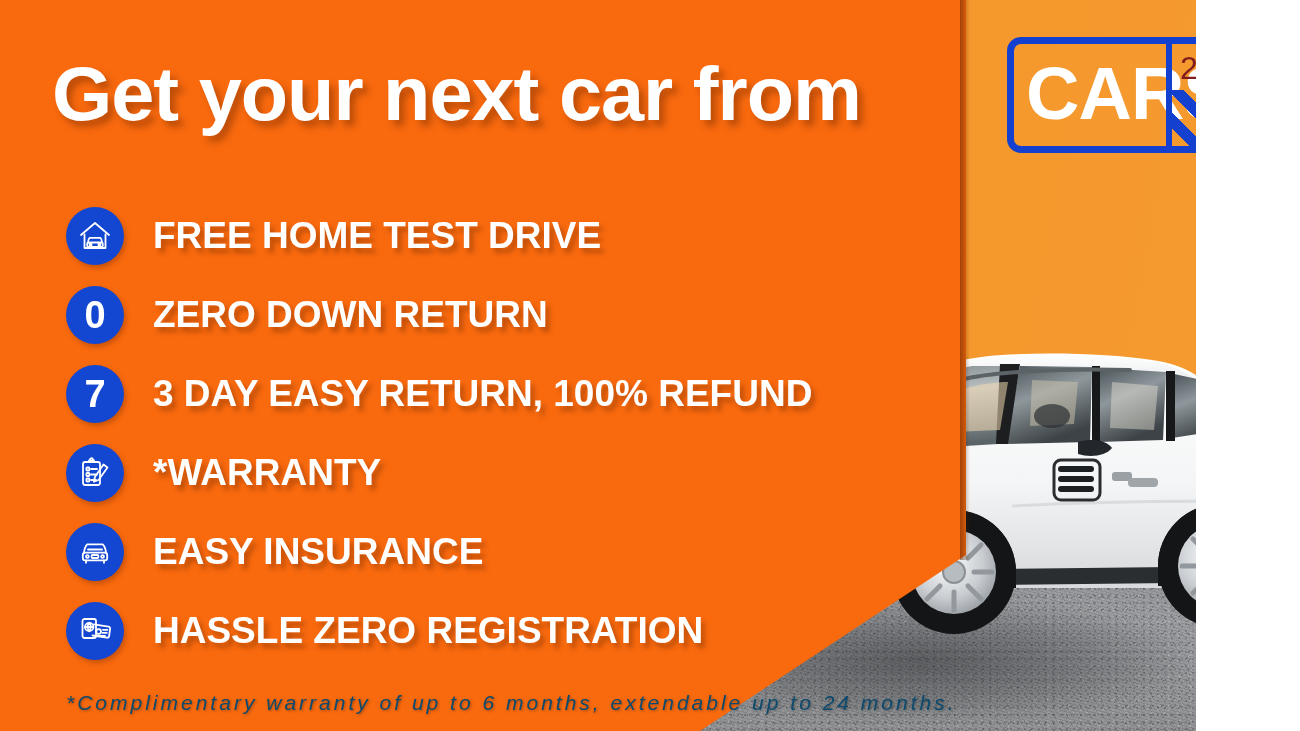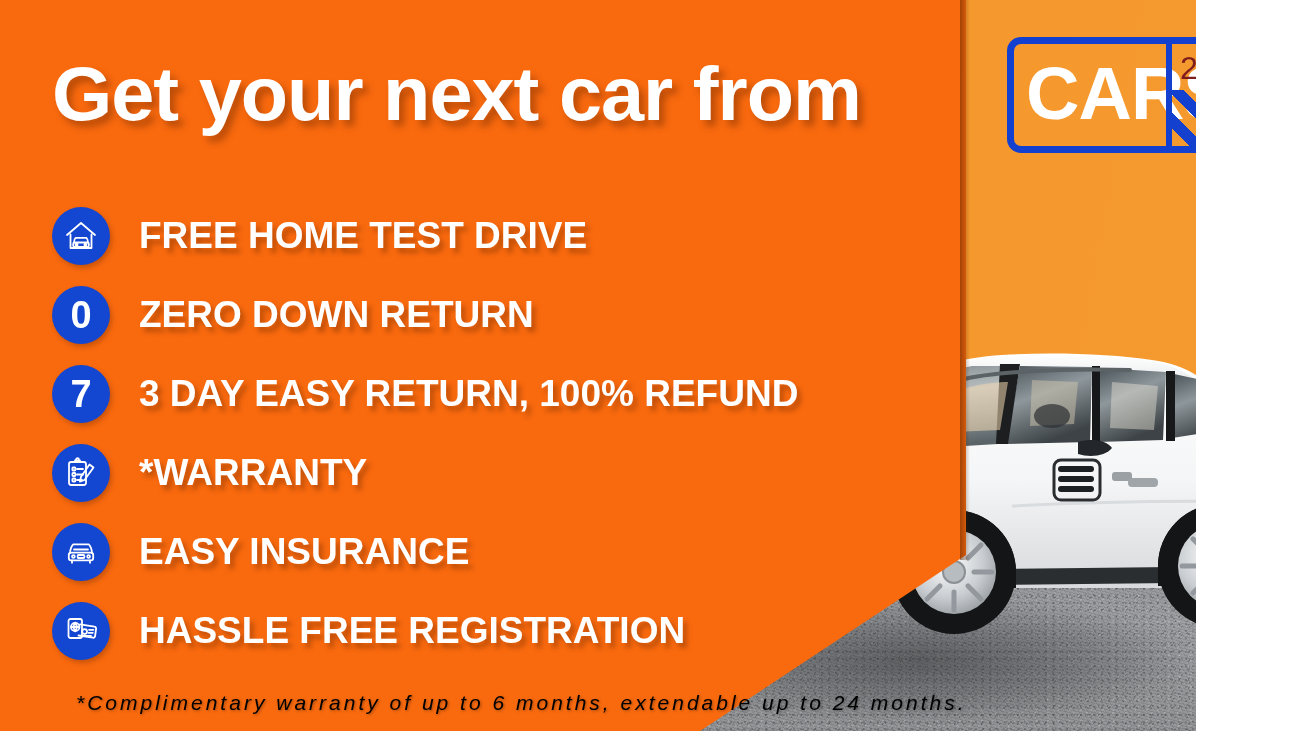--- a/index.html
+++ b/index.html
@@ -158,21 +158,21 @@
     position: absolute;
     left: -10px; bottom: -6px;
     width: 120px; height: 62px;
     background: repeating-linear-gradient(45deg,
        #1340CF 0 11px, rgba(255,255,255,0) 11px 24px);
   }
 
   
   .features {
     position: absolute;
-    left: 52px; top: 196px;
+    left: 66px; top: 196px;
     width: 880px;
   }
   .feature {
     position: relative;
     height: 79px;
     display: flex;
     align-items: center;
   }
   .f-icon {
     position: relative;
@@ -200,23 +200,23 @@
     letter-spacing: 0px;
     white-space: nowrap;
     text-shadow: 4px 5px 5px rgba(110,40,0,.42);
     transform: scaleX(1.0);
     transform-origin: left center;
   }
 
   
   .disclaimer {
     position: absolute;
-    left: 76px; bottom: 16px;
+    left: 66px; bottom: 16px;
     width: 1220px;
-    color: #000000;
+    color: #0c4a6e;
     font-size: 21px;
     font-style: italic;
     font-weight: 400;
     letter-spacing: 3.0px;
     white-space: nowrap;
     text-shadow: 1px 1px 3px rgba(0,0,0,.35);
   }
 
   
   .car {
@@ -468,20 +468,20 @@
       <span class="f-icon">
         <svg width="36" height="36" viewBox="0 0 36 36" fill="none" stroke="#ffffff" stroke-width="1.8" stroke-linecap="round" stroke-linejoin="round">
           <rect x="5.5" y="6" width="13.5" height="19" rx="2"></rect>
           <circle cx="12.2" cy="14" r="4.2"></circle>
           <path d="M8 14 h8.4 M12.2 9.8 c2 2.6 2 5.8 0 8.4 M12.2 9.8 c-2 2.6 -2 5.8 0 8.4"></path>
           <path d="M15.5 22.5 l14.5 2.2 a1.8 1.8 0 0 0 2.1 -1.6 l1 -7.5 a1.8 1.8 0 0 0 -1.6 -2 l-14.6 -2.2"></path>
           <circle cx="21.6" cy="18.6" r="2.4"></circle>
           <path d="M26 16.8 h4.4 M25.6 19.8 h4.2 M20 22.9 h8"></path>
         </svg>
       </span>
-      <span class="f-label">HASSLE FREE REGISTRATION</span>
+      <span class="f-label">HASSLE ZERO REGISTRATION</span>
     </div>
 
   </div>
 
   <div class="disclaimer">*Complimentary warranty of up to 6 months, extendable up to 24 months.</div>
 
 </div>
 
 </body></html>

